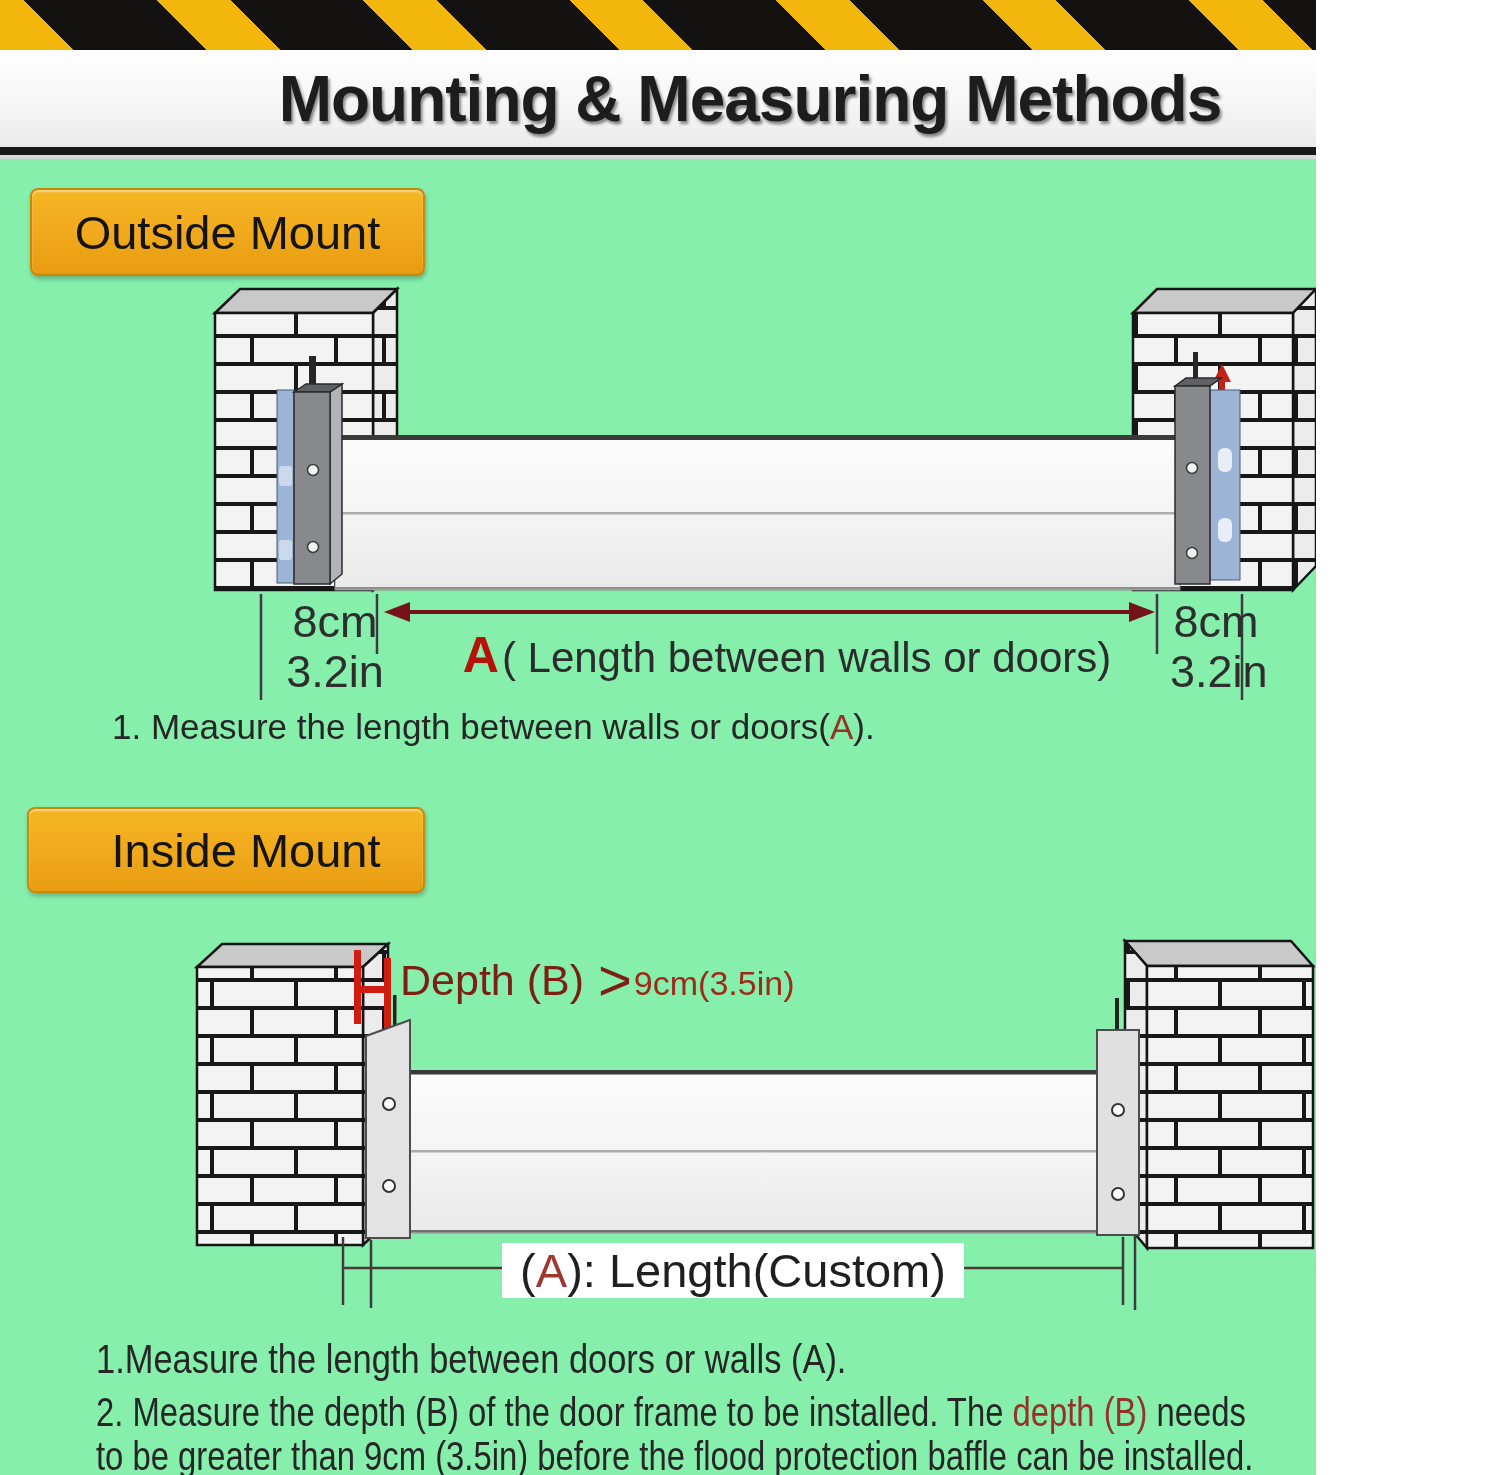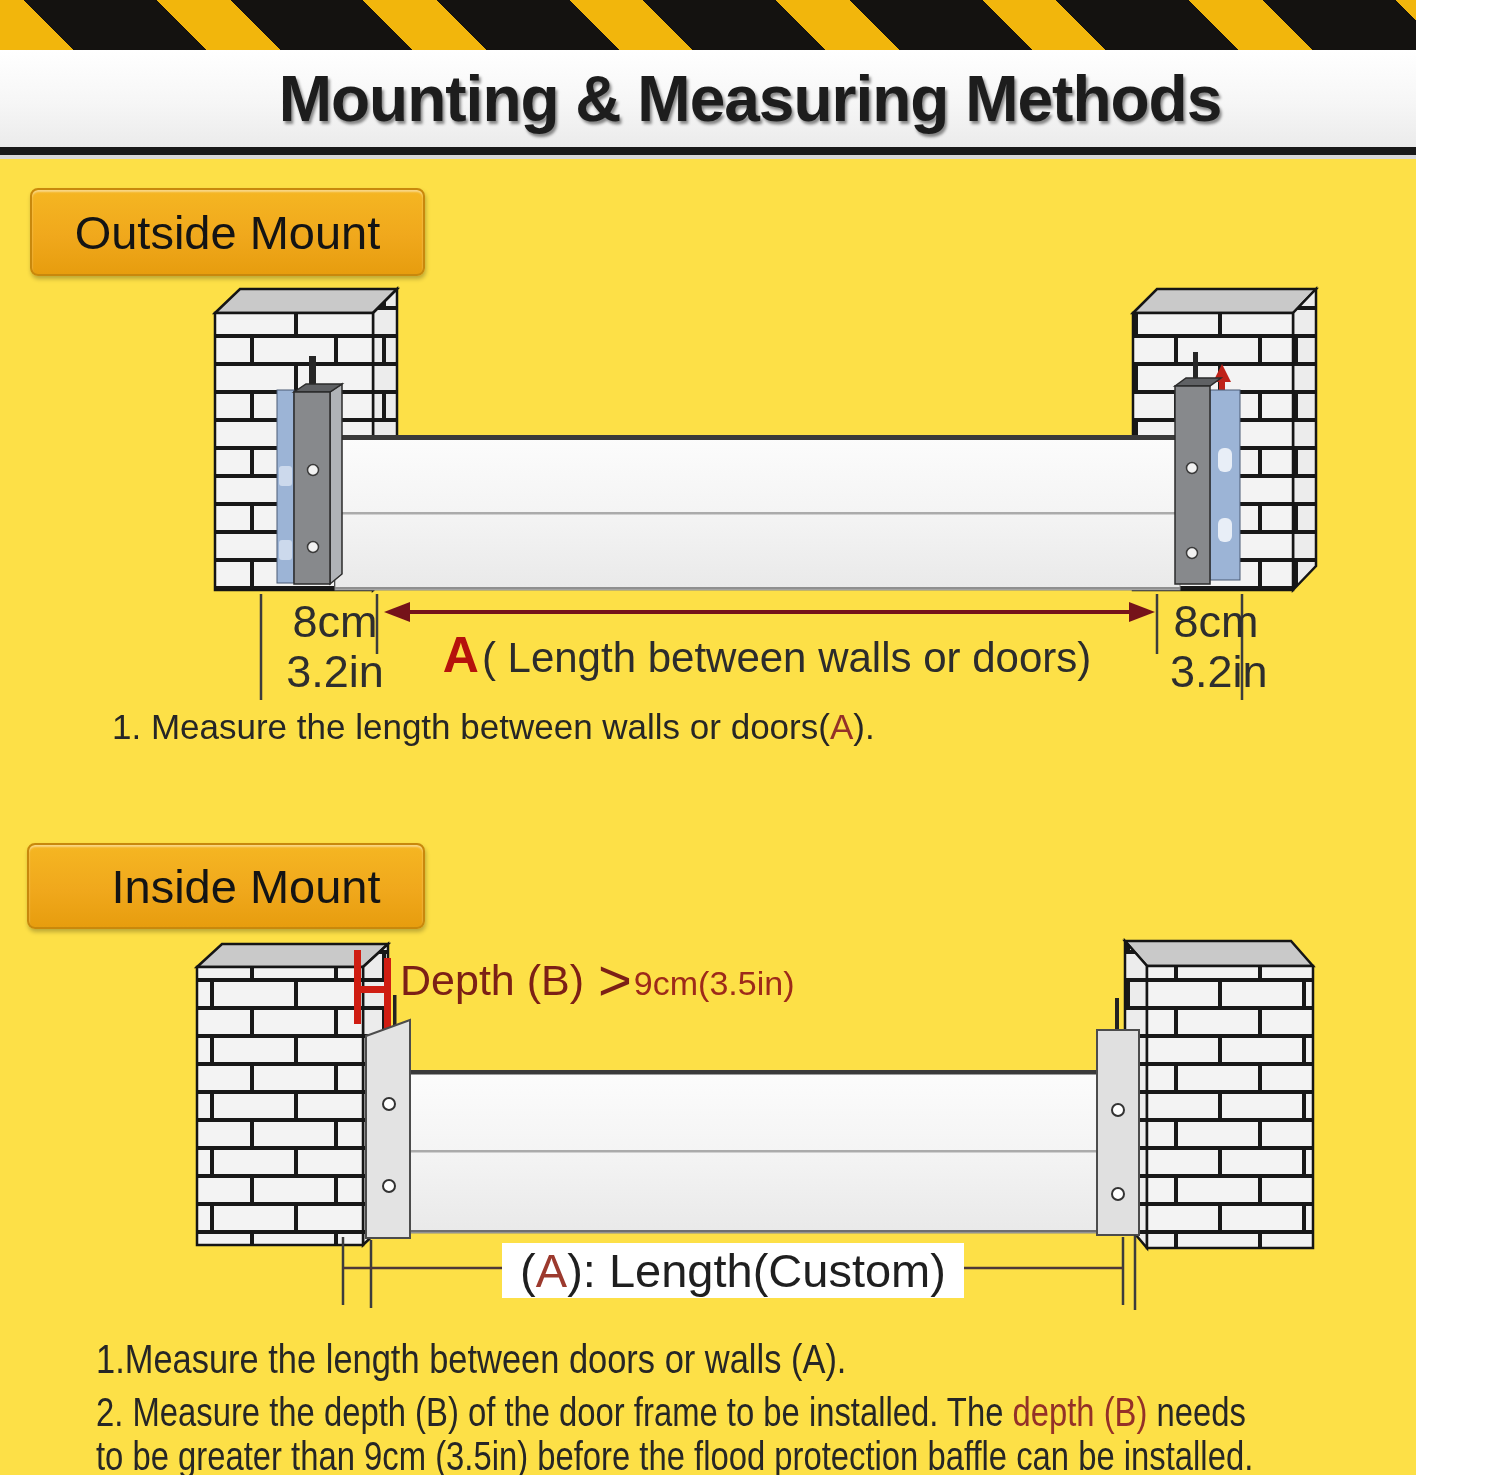--- a/index.html
+++ b/index.html
@@ -5,21 +5,21 @@
   :root{
     --tape-yellow:#F2B60C;
     --badge-yellow:#F0A81C;
     --dark-red:#75131A;
     --red-accent:#B5120C;
     --text-dark:#262626;
   }
   *{box-sizing:border-box;}
   html,body{margin:0;padding:0;background:#ffffff;}
   .page{
-    position:relative;width:1416px;height:1475px;overflow:hidden;background:#fde047;
+    position:relative;width:1316px;height:1475px;overflow:hidden;background:#86efac;
     font-family:"Liberation Sans","DejaVu Sans",sans-serif;color:var(--text-dark);
   }
   
   .tape{
     position:absolute;left:0;top:0;width:1500px;height:50px;
     background:repeating-linear-gradient(45deg,var(--tape-yellow) 0 52px,#141210 52px 146px);
     box-shadow:0 2px 4px rgba(0,0,0,.35);
   }
   .title-band{
     position:absolute;left:0;top:50px;width:1500px;height:97px;
@@ -36,32 +36,32 @@
   }
   
   .badge{
     position:absolute;
     background:linear-gradient(180deg,#f5b622,var(--badge-yellow) 55%,#e79d0e);
     border:2px solid #c8880c;border-radius:8px;color:#141414;font-size:47px;
     display:flex;align-items:center;justify-content:center;white-space:nowrap;
     box-shadow:inset 0 2px 2px rgba(255,255,255,.45),1px 3px 4px rgba(0,0,0,.25);
   }
   .badge-outside{left:30px;top:188px;width:395px;height:88px;}
-  .badge-inside{left:27px;top:843px;width:398px;height:86px;padding-left:40px;}
+  .badge-inside{left:27px;top:807px;width:398px;height:86px;padding-left:40px;}
   
   .diag{position:absolute;left:0;display:block;}
   .diag1{top:270px;width:1500px;height:440px;}
   .diag2{top:930px;width:1500px;height:390px;}
   
   .dim{position:absolute;text-align:center;color:#2e2e2e;white-space:nowrap;margin-left:12px;}
   .dim div{font-size:45px;line-height:50px;}
   .dim-left{left:263px;top:597px;width:120px;}
   .dim-right{left:1158px;top:597px;width:92px;}
   .arrow-label{
-    position:absolute;left:382px;top:626px;width:770px;text-align:center;
+    position:absolute;left:402px;top:626px;width:770px;text-align:center;
     color:#2c2c2c;font-size:42px;white-space:nowrap;
   }
   .arrow-label .red-A{color:var(--red-accent);font-weight:bold;font-size:50px;margin-right:3px;}
   
   .instr{position:absolute;color:#262626;white-space:nowrap;}
   .instr-outside{left:112px;top:700px;font-size:35px;line-height:54px;}
   .dk-red{color:#943128;}
   .instr-bottom1{left:96px;top:1336px;font-size:41px;transform:scaleX(.84);transform-origin:0 0;}
   .instr-bottom2{left:96px;top:1390px;font-size:41px;line-height:44px;transform:scaleX(.80);transform-origin:0 0;}
   

